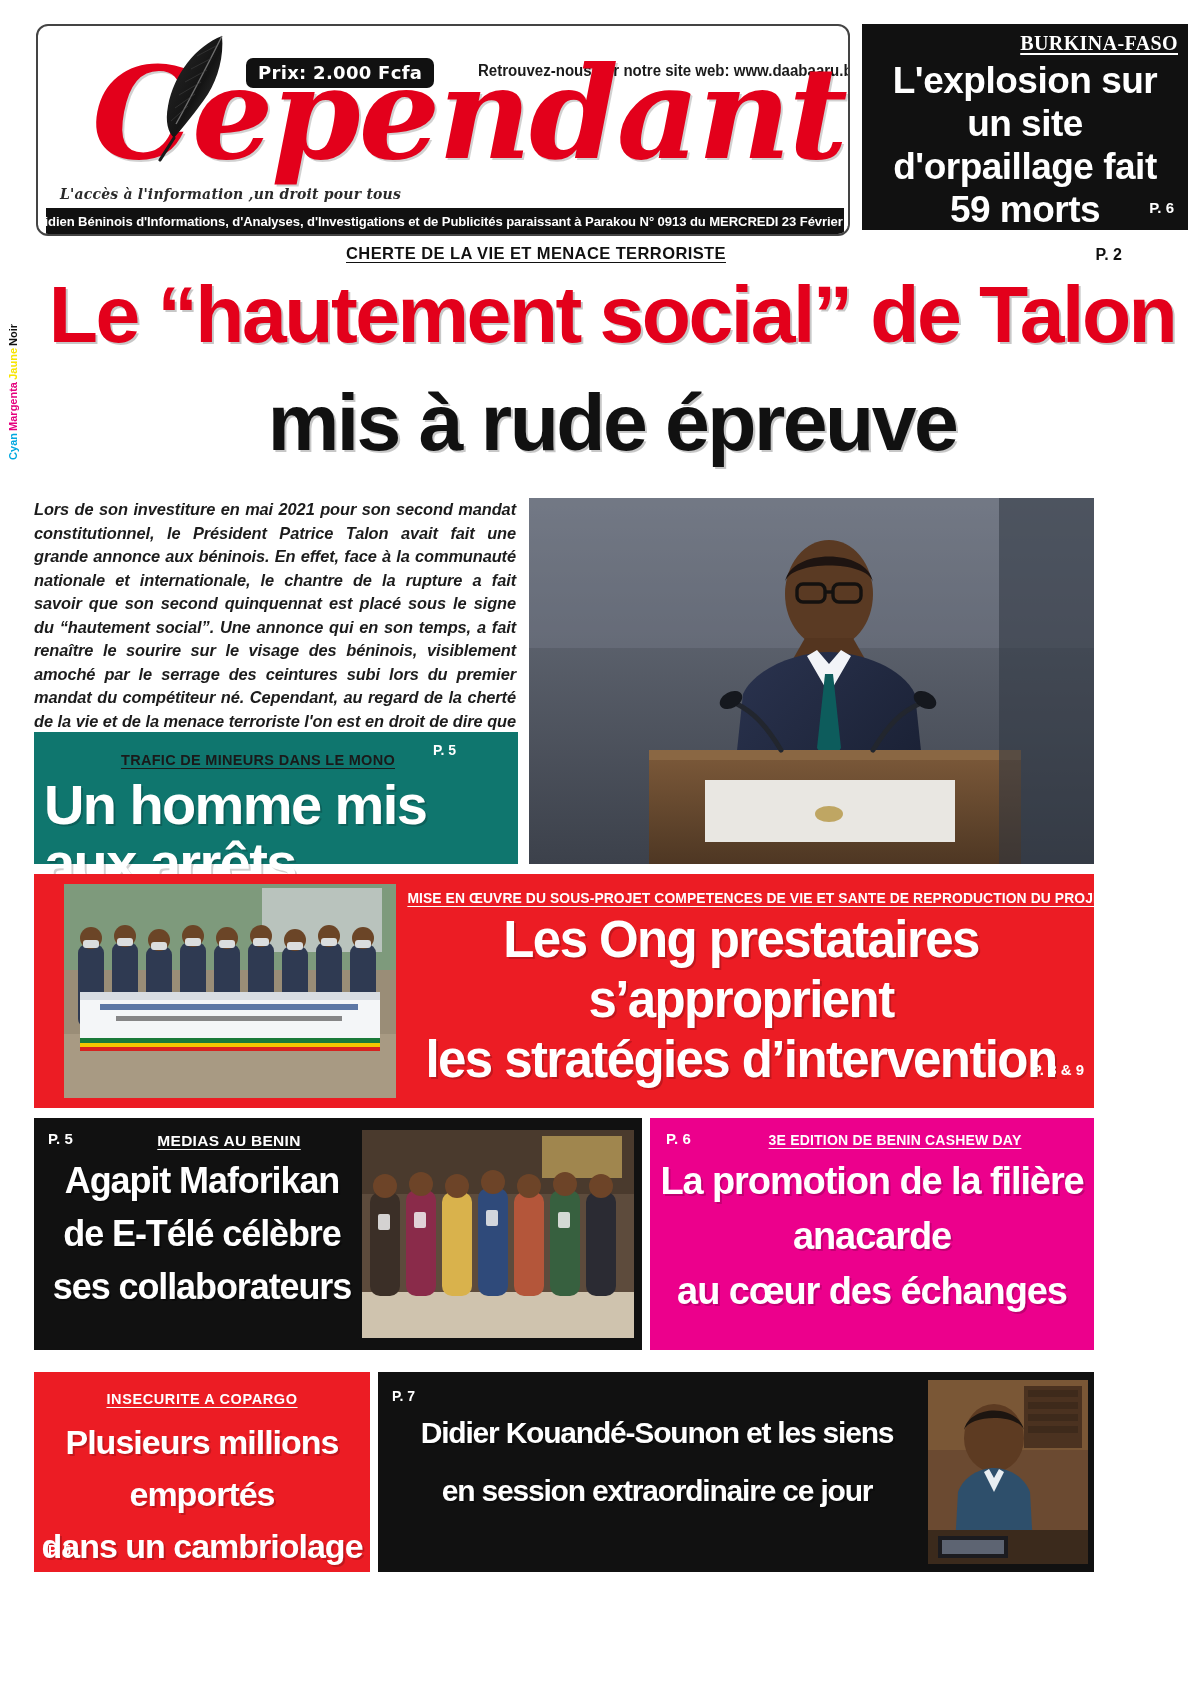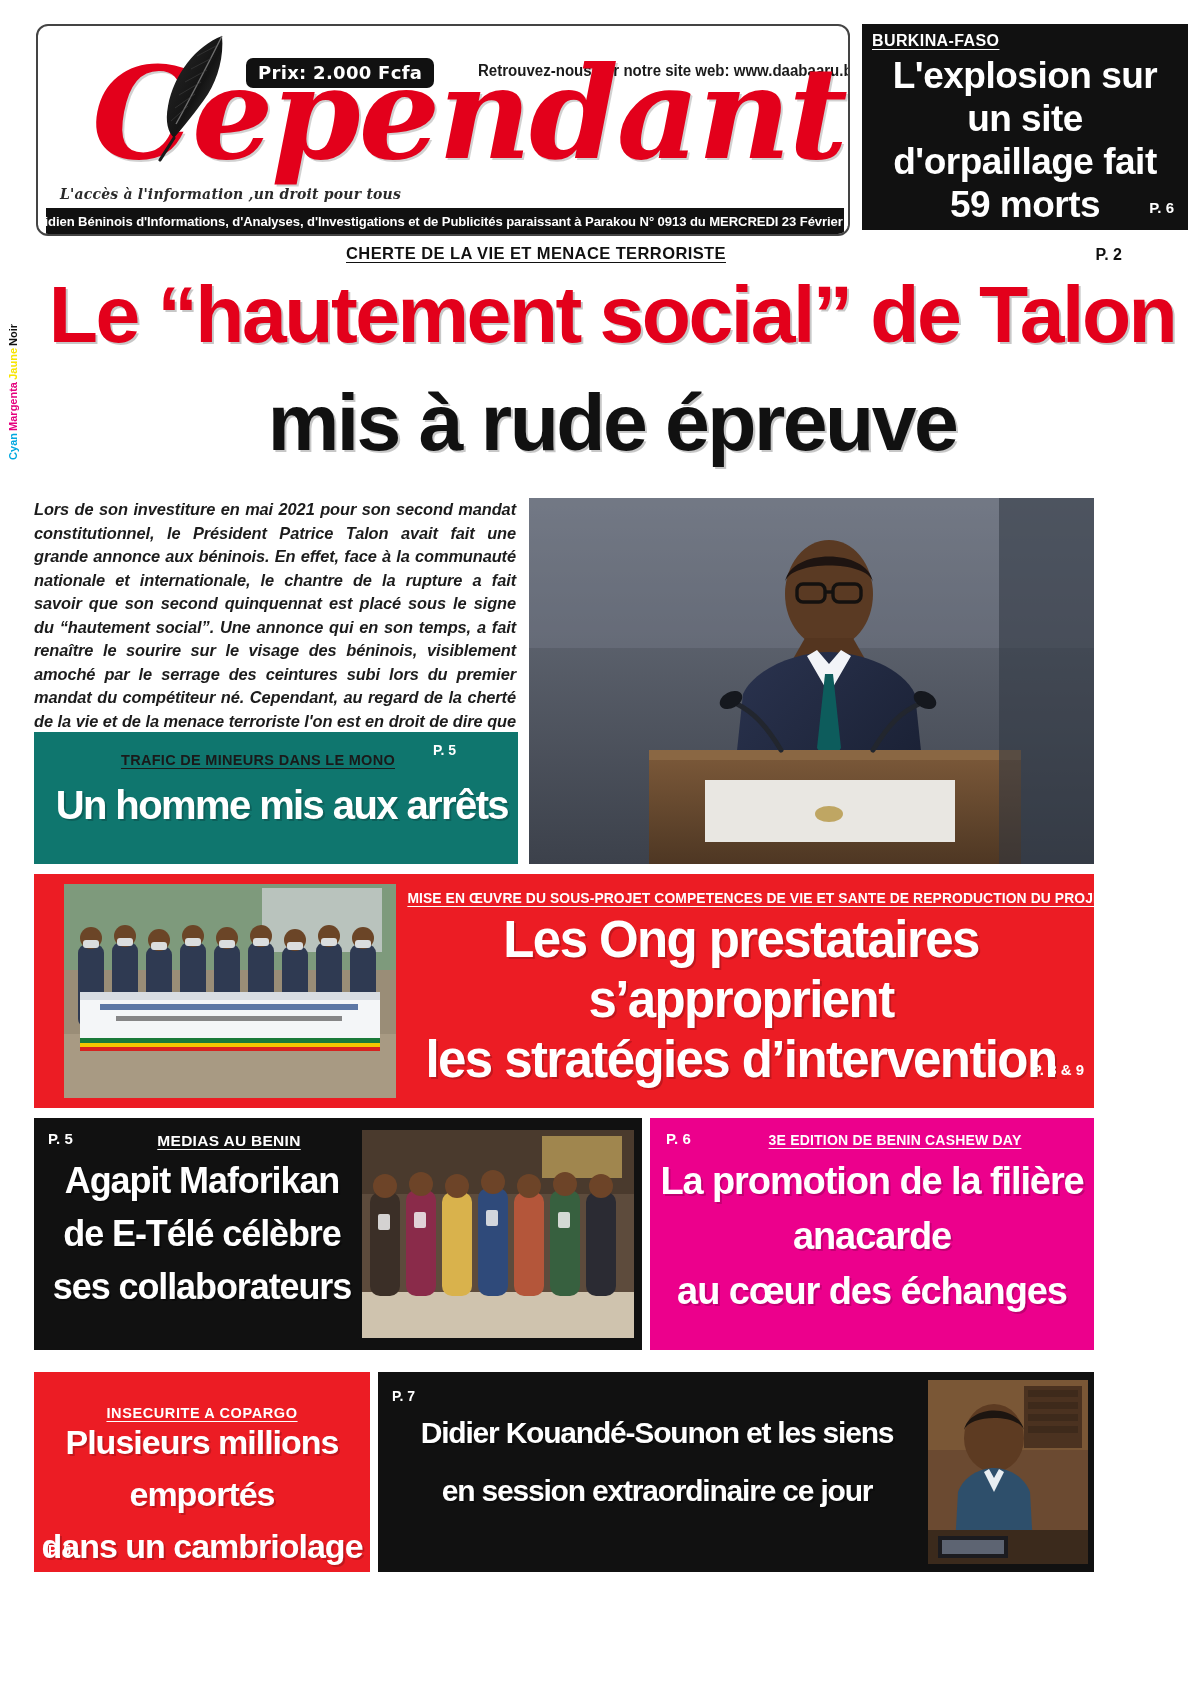--- a/index.html
+++ b/index.html
@@ -90,24 +90,24 @@
     font-family:"Liberation Sans", sans-serif;
     white-space:nowrap;
   }
 
   
   .teaser-burkina{
     position:absolute; left:826px; top:0; width:326px; height:206px;
     background:#111; color:#fff; padding:8px 10px 10px;
   }
   .teaser-kicker{
-    text-align:left; font-size:16px; font-weight:700;
+    text-align:right; font-size:20px; font-weight:700;
     letter-spacing:.4px; text-decoration:underline;
     text-underline-offset:3px;
-    font-family:Liberation Sans, sans-serif;
+    font-family:Liberation Serif, serif;
   }
   .teaser-head{
     margin-top:4px; text-align:center;
     font-family:"Liberation Sans", sans-serif;
     font-weight:700; font-size:37px; line-height:43px;
     letter-spacing:-0.5px;
     transform:scaleX(1.0);
   }
   .teaser-page{
     position:absolute; right:14px; bottom:14px;
@@ -171,23 +171,23 @@
     text-align:center; font-size:14.5px; font-weight:700;
     letter-spacing:.3px; text-decoration:underline;
     text-underline-offset:3px; color:#1a1a1a;
     position:relative; left:-18px;
   }
   .tm-page{
     position:absolute; right:62px; top:10px;
     font-size:14px; font-weight:700; color:#fff;
   }
   .tm-head{
-    margin-top:8px; text-align:right;
-    font-family:"Liberation Sans", sans-serif;
-    font-weight:700; font-size:40px; line-height:58px;
+    margin-top:8px; text-align:left;
+    font-family:"Liberation Sans", sans-serif;
+    font-weight:700; font-size:56px; line-height:58px;
     letter-spacing:-1.6px; color:#fff;
     text-shadow:2px 2px 0 rgba(0,0,0,.18);
   }
 
   
   .block-swedd{
     position:absolute; left:8px; top:874px; width:1060px; height:234px;
     background:#ec1c24;
   }
   .swedd-photo{
@@ -265,21 +265,21 @@
     letter-spacing:-1.1px;
     text-shadow:2px 2px 0 rgba(0,0,0,.18);
   }
 
   
   .block-copargo{
     position:absolute; left:8px; top:1372px; width:336px; height:200px;
     background:#ec1c24; color:#fff;
   }
   .cop-kicker{
-    position:absolute; left:0; top:33px; width:336px;
+    position:absolute; left:0; top:19px; width:336px;
     text-align:center; font-size:14.5px; font-weight:700;
     letter-spacing:.6px; text-decoration:underline;
     text-underline-offset:3px;
   }
   .cop-head{
     position:absolute; left:2px; top:44px; width:332px;
     text-align:center;
     font-family:"Liberation Sans", sans-serif;
     font-weight:700; font-size:34px; line-height:52px;
     letter-spacing:-1px;

